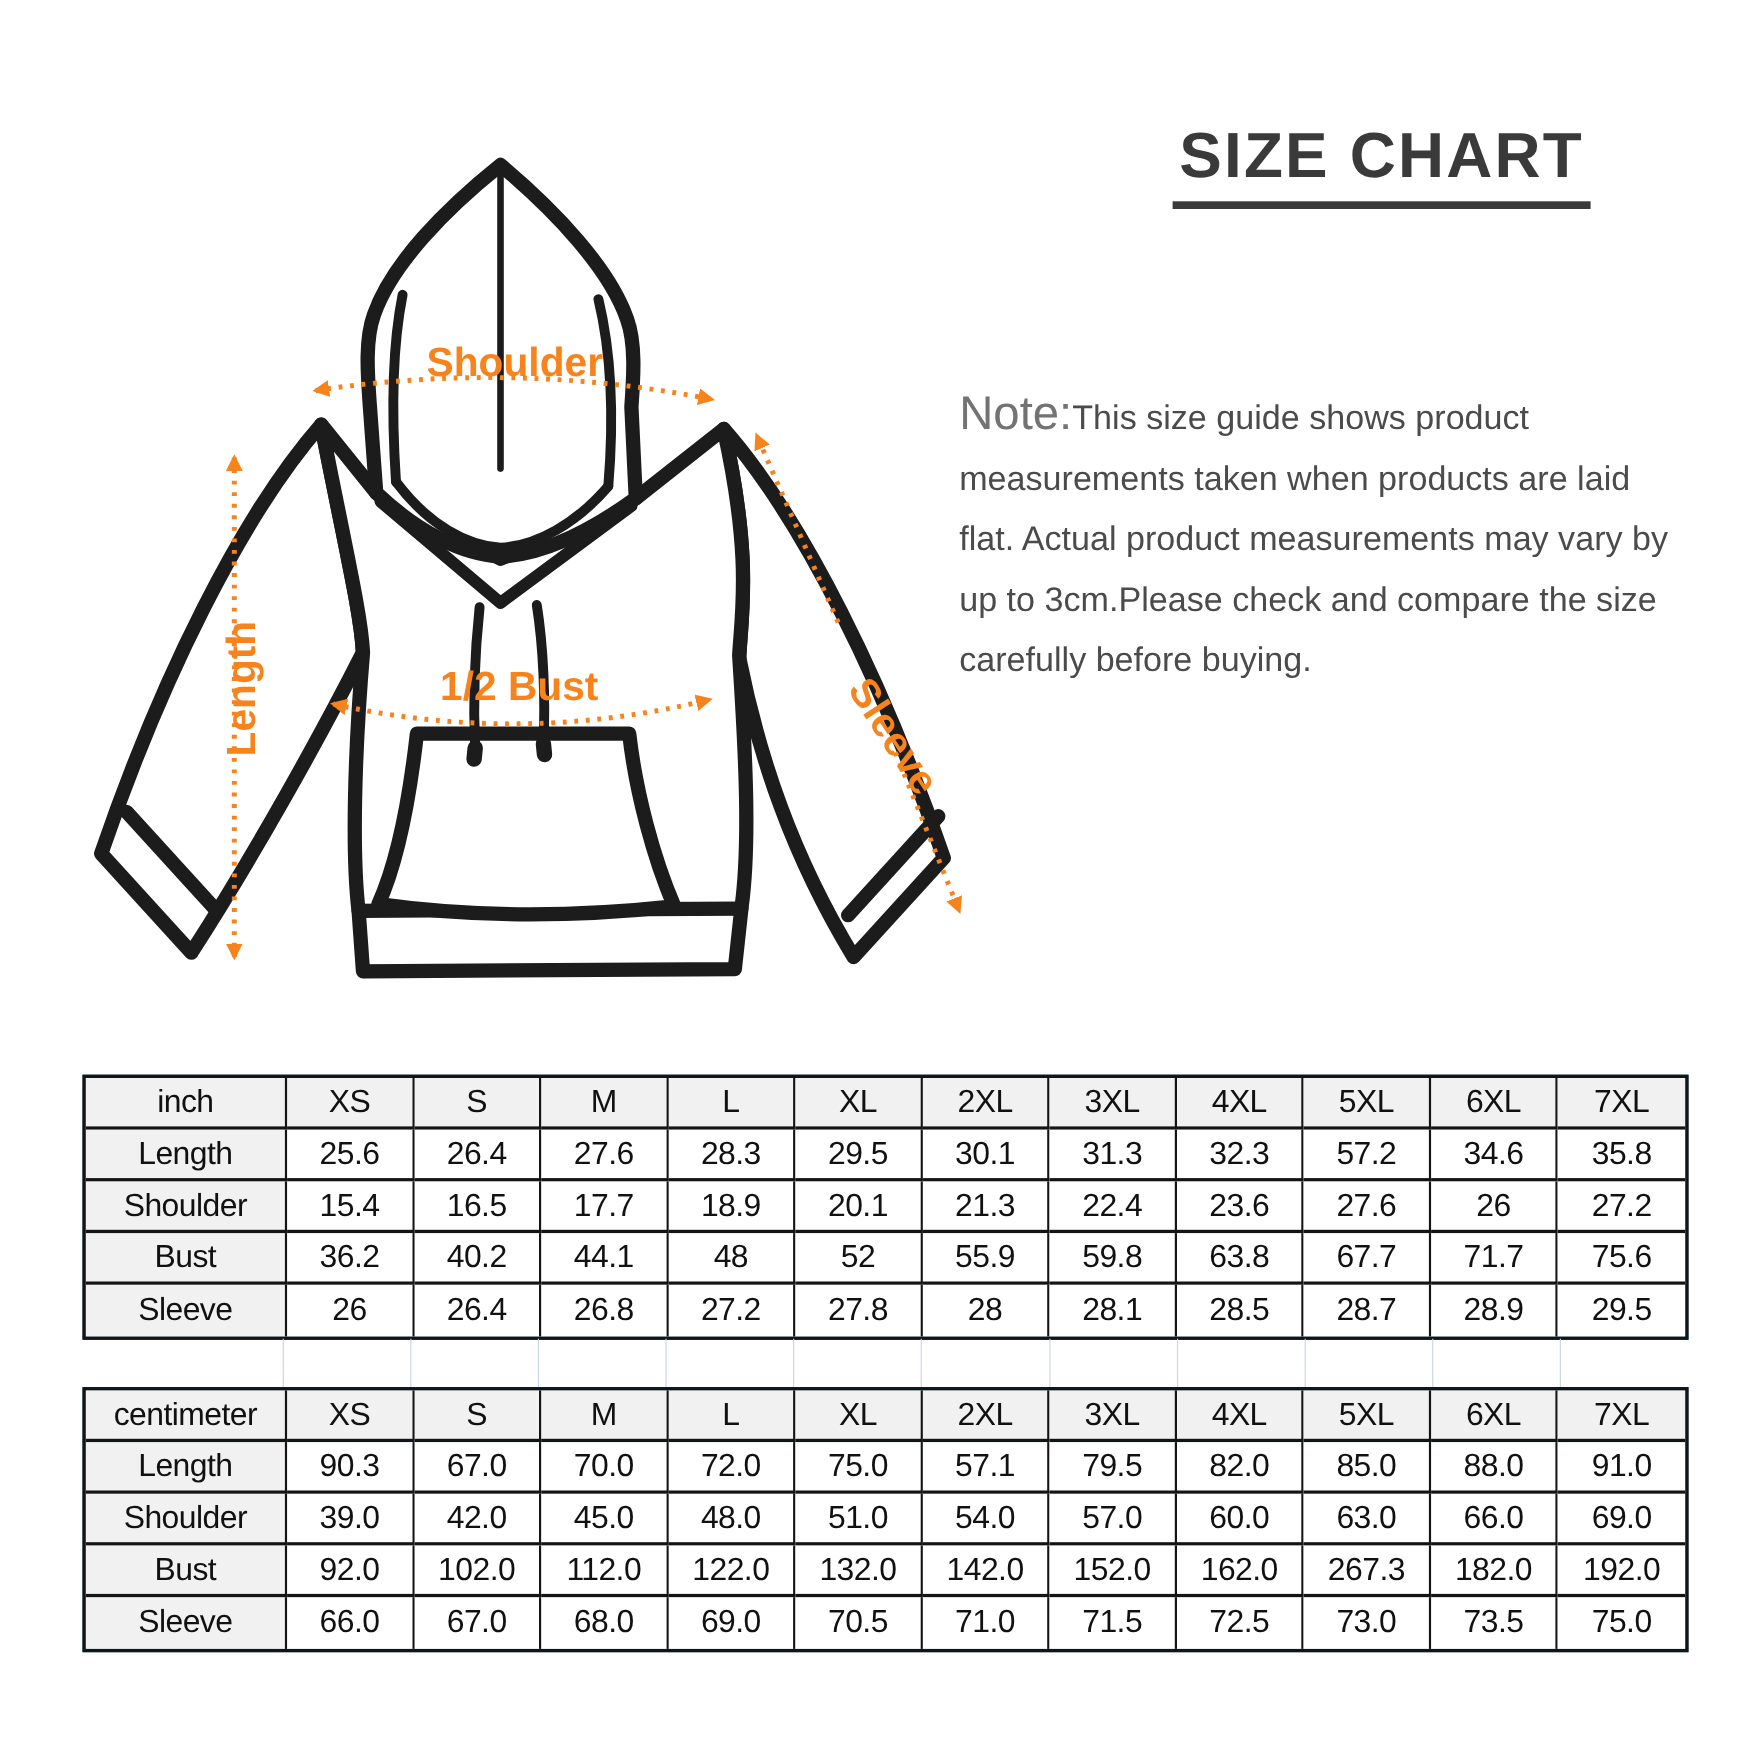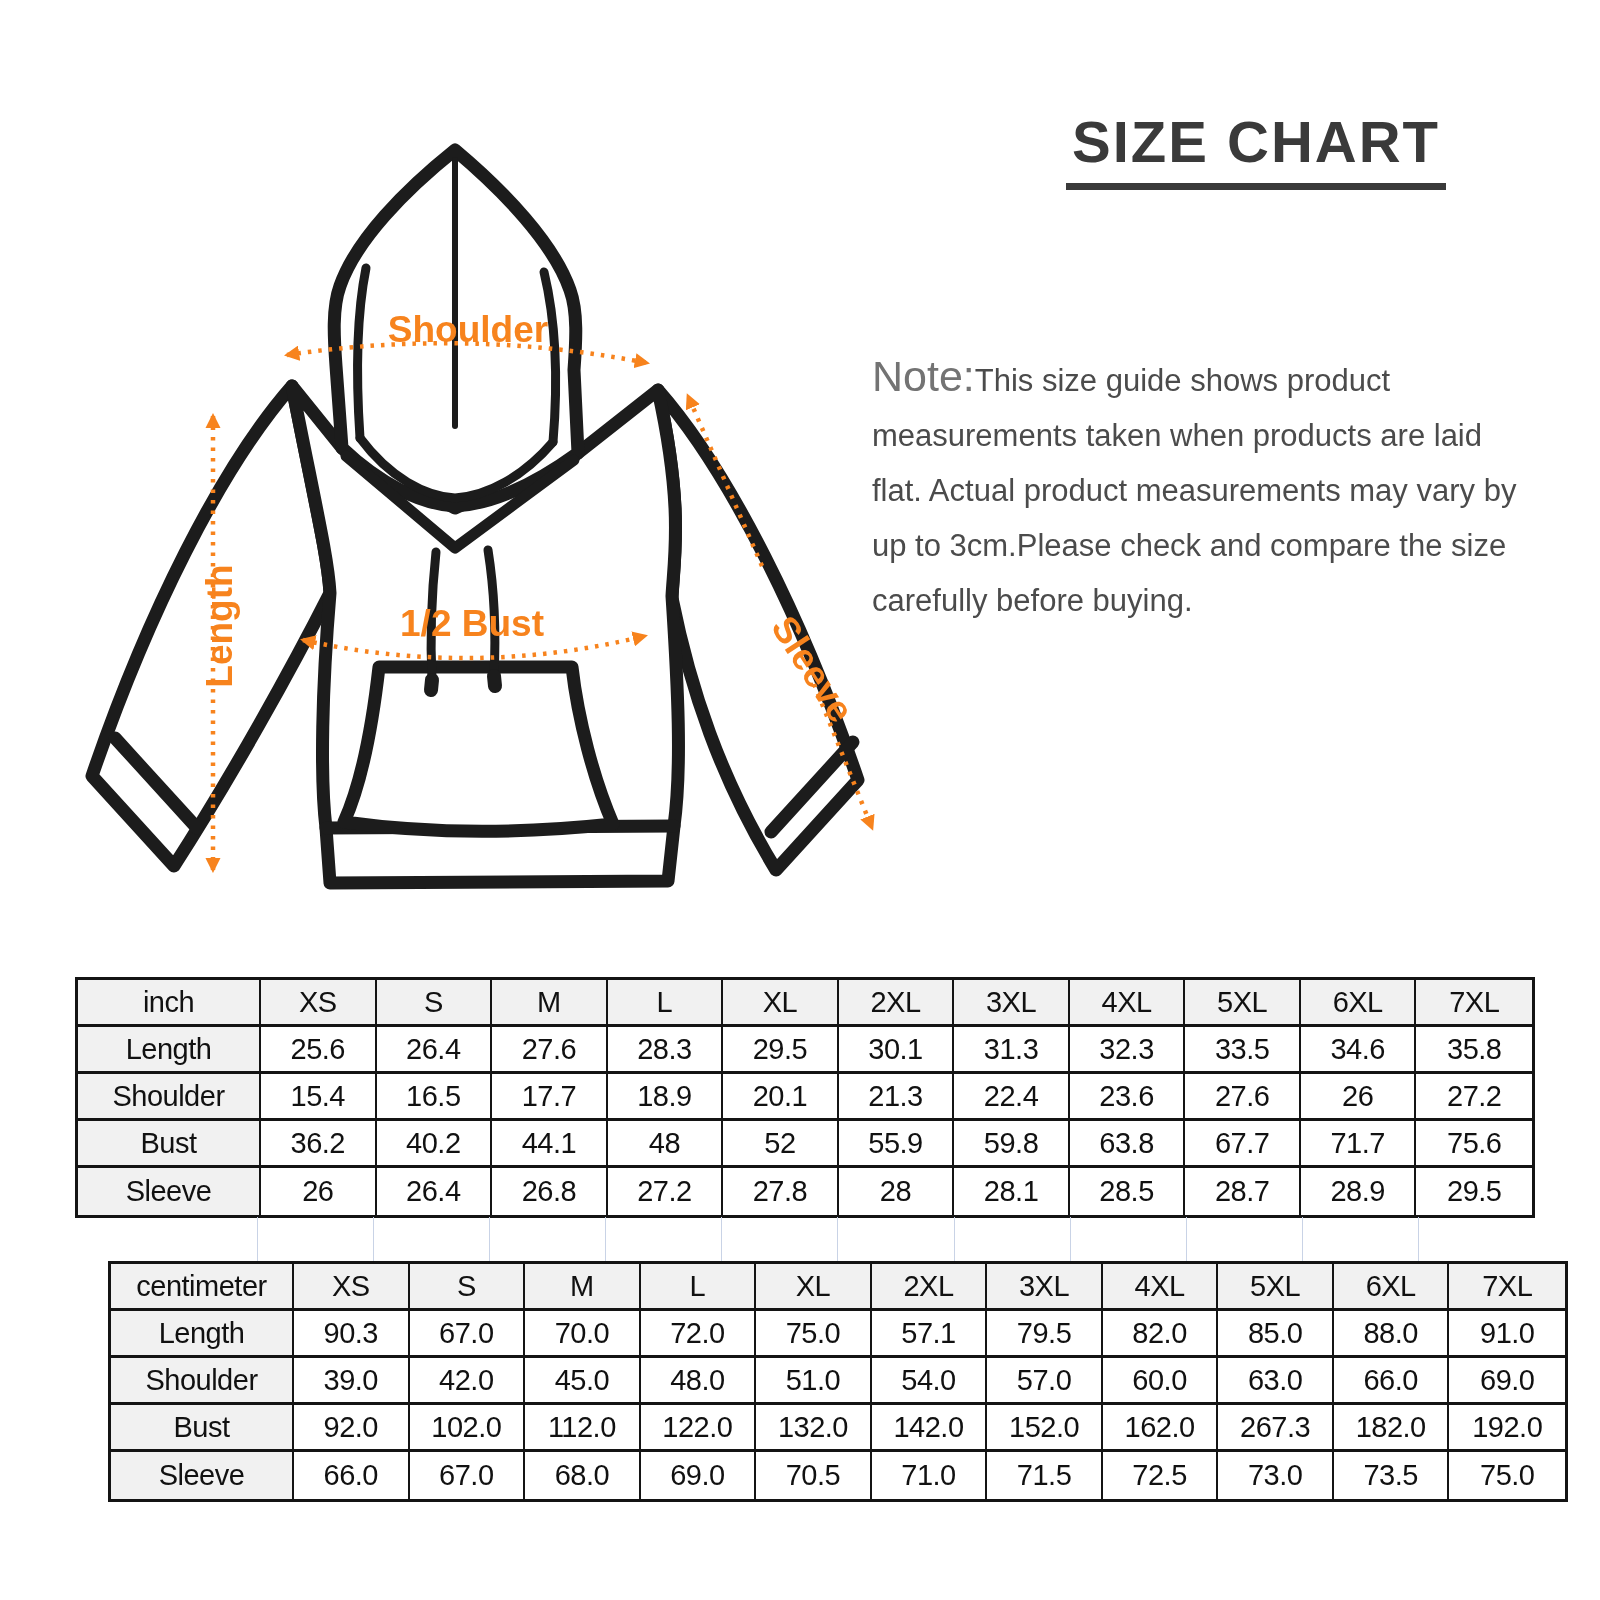--- a/index.html
+++ b/index.html
@@ -23,21 +23,21 @@
   .hoodie-svg{position:absolute;left:80px;top:128px;width:830px;height:790px;}
   
   .size-grid{
     position:absolute;left:75px;width:1460px;
     display:grid;grid-template-columns:183px repeat(11,1fr);
     grid-auto-rows:47px;border:3px solid #141414;box-sizing:border-box;
     background:#0c4a6e;
     text-align:right;
   }
   .tbl-inch{top:977px;}
-  .tbl-cm{top:1261px;margin-left:33px;}
+  .tbl-cm{top:1261px;}
   .sz-cell{
     border-right:2px solid #141414;border-bottom:3px solid #141414;
     display:flex;align-items:center;justify-content:center;
     font-size:29px;letter-spacing:-0.5px;color:#111;background:#fff;
     overflow:hidden;
   }
   .sz-cell:nth-child(12n){border-right:none;}
   .sz-cell.last-row{border-bottom:none;}
   .sz-cell.hdr,.sz-cell.lbl{background:#f1f1f1;}
   
@@ -131,21 +131,21 @@
     <div class="sz-cell hdr">7XL</div>
     <div class="sz-cell lbl">Length</div>
     <div class="sz-cell">25.6</div>
     <div class="sz-cell">26.4</div>
     <div class="sz-cell">27.6</div>
     <div class="sz-cell">28.3</div>
     <div class="sz-cell">29.5</div>
     <div class="sz-cell">30.1</div>
     <div class="sz-cell">31.3</div>
     <div class="sz-cell">32.3</div>
-    <div class="sz-cell">33.5</div>
+    <div class="sz-cell">57.2</div>
     <div class="sz-cell">34.6</div>
     <div class="sz-cell">35.8</div>
     <div class="sz-cell lbl">Shoulder</div>
     <div class="sz-cell">15.4</div>
     <div class="sz-cell">16.5</div>
     <div class="sz-cell">17.7</div>
     <div class="sz-cell">18.9</div>
     <div class="sz-cell">20.1</div>
     <div class="sz-cell">21.3</div>
     <div class="sz-cell">22.4</div>

